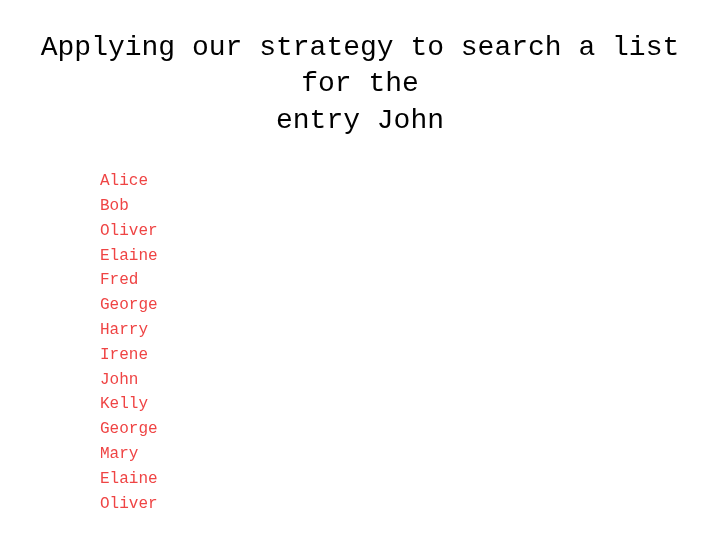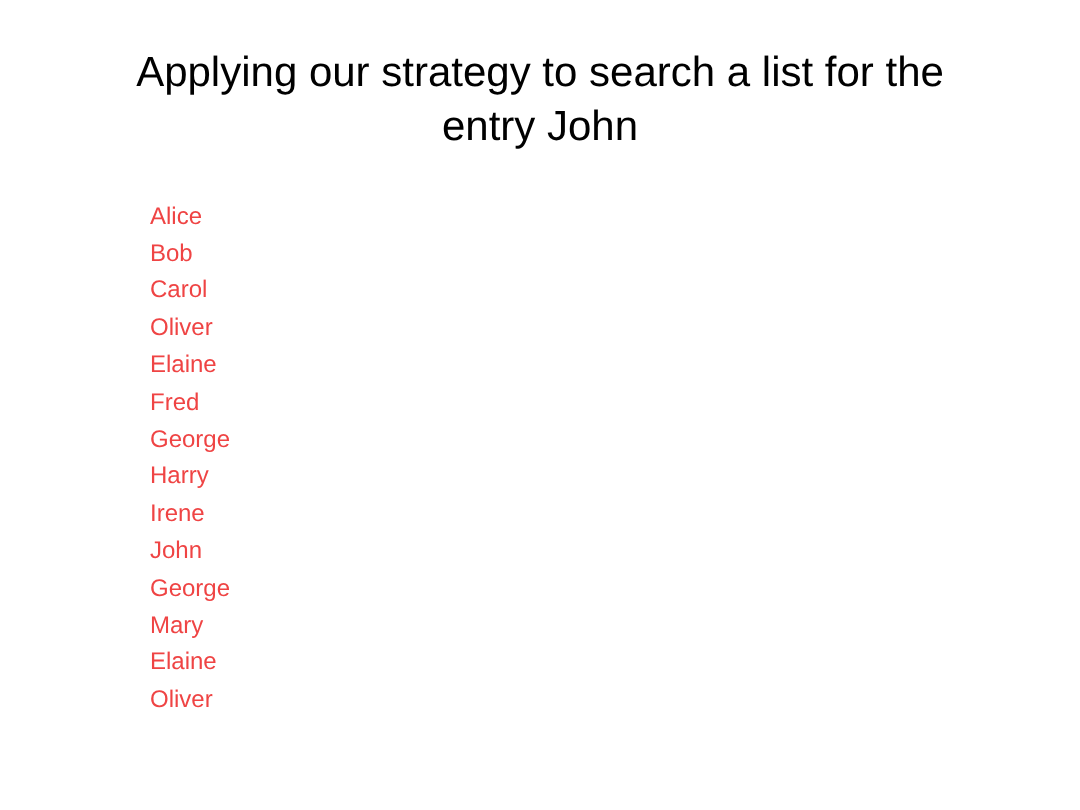--- a/index.html
+++ b/index.html
@@ -11,20 +11,21 @@
       width: 720px;
       height: 540px;
       background: #ffffff;
       font-family: Arial, sans-serif;
       overflow: hidden;
     }
     .page-container {
       width: 720px;
       height: 420px;
       padding: 30px 40px;
+      font-family: Liberation Mono, monospace;
     }
     .title {
       text-align: center;
       font-size: 28px;
       font-weight: normal;
       color: #000000;
       line-height: 1.3;
       margin-bottom: 30px;
     }
     .name-list {
@@ -42,26 +43,26 @@
 <body>
 
 <div class="page-container">
   <h1 class="title">
     <span>Applying our strategy to search a list for the</span><br>
     <span>entry John</span>
   </h1>
   <ul class="name-list" id="name-list-container">
   <li>Alice</li>
       <li>Bob</li>
-      <li>Carol</li>
       <li>Oliver</li>
       <li>Elaine</li>
       <li>Fred</li>
       <li>George</li>
       <li>Harry</li>
       <li>Irene</li>
       <li>John</li>
+      <li>Kelly</li>
       <li>George</li>
       <li>Mary</li>
       <li>Elaine</li>
       <li>Oliver</li>
     </ul>
 </div>
 
 </body></html>

